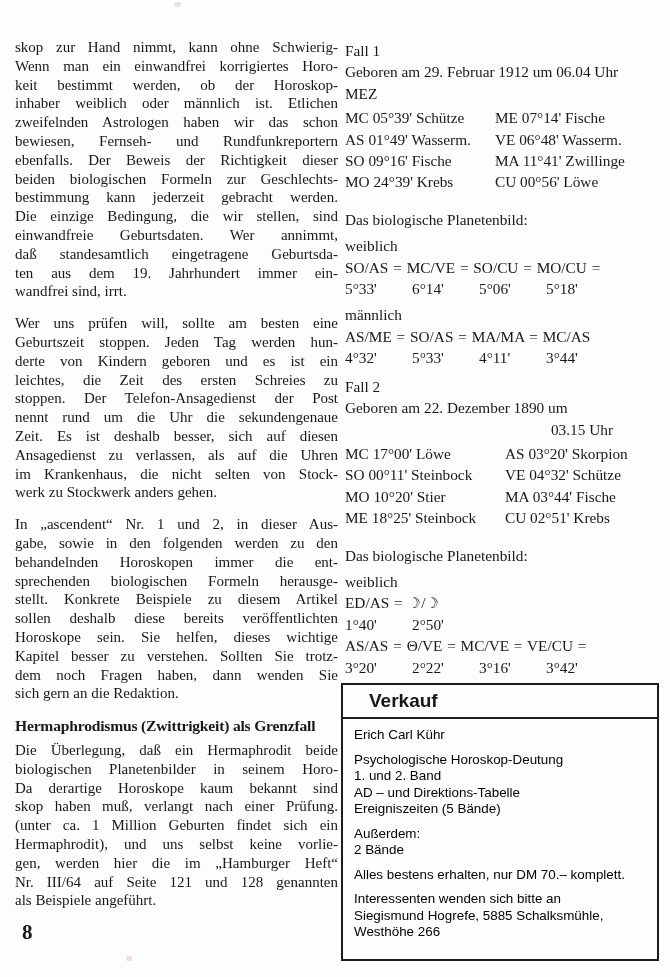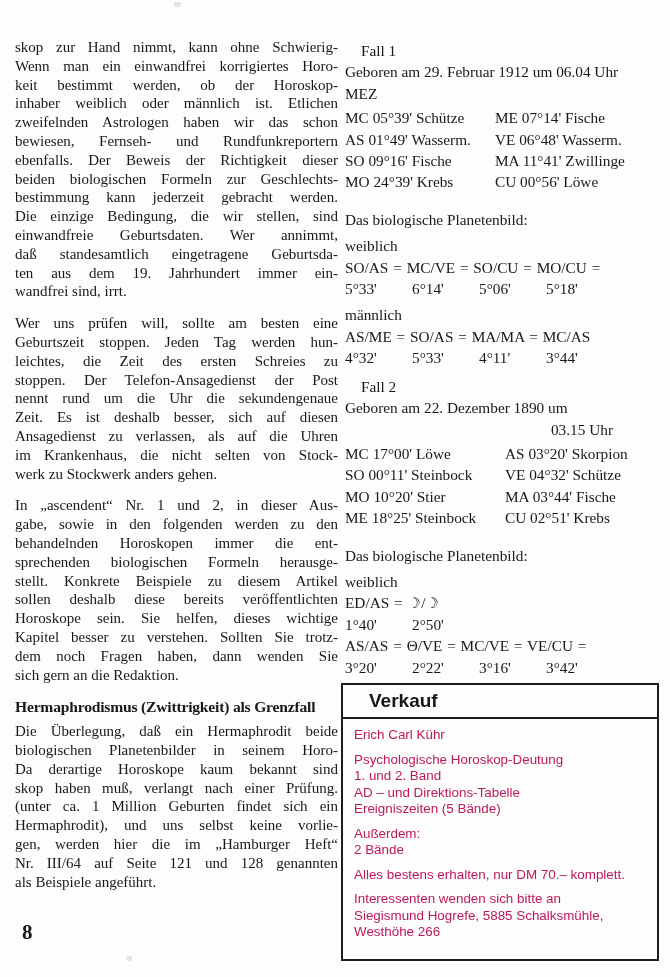--- a/index.html
+++ b/index.html
@@ -16,42 +16,42 @@
   .section-heading{
     font-weight:bold;font-size:15.6px;line-height:19px;
     margin:7px 0 6px 0;letter-spacing:-0.2px;white-space:nowrap;
   }
   
   .col-right{
     position:absolute;left:345px;top:40px;width:316px;
     font-size:15.3px;line-height:21.4px;
     font-family:"Liberation Serif","DejaVu Sans",serif;
   }
-  .fall-title{margin-top:0;margin-left:16px;}
+  .fall-title{margin-top:0;}
   .fall2-title{margin-top:7px;}
   .time-right{text-align:right;padding-right:48px;}
   .ptable{margin:3px 0 5px 0;}
   .prow{display:grid;grid-template-columns:150px 1fr;}
   .ptable-f2 .prow{grid-template-columns:160px 1fr;}
   .bild-title{margin-top:16px;}
   .gender-label{margin-top:5px;}
   .formula{white-space:nowrap;word-spacing:1px;}
   .values{white-space:nowrap;}
   .slot{display:inline-block;width:67px;}
   
   .verkauf{
     position:absolute;left:341px;top:683px;width:318px;height:278px;
     border:2px solid #1c1c1c;background:#fdfdfc;box-sizing:border-box;
     font-family:"Liberation Sans","DejaVu Sans",sans-serif;
   }
   .verkauf-header{
     font-weight:bold;font-size:19px;line-height:24px;
     padding:4px 11px 4px 26px;border-bottom:2px solid #1c1c1c;
   }
-  .verkauf-body{padding:8px 5px 8px 11px;font-size:13.4px;line-height:16.5px;color:#be185d;}
+  .verkauf-body{padding:8px 5px 8px 11px;font-size:13.4px;line-height:16.5px;color:#000000;}
   .vgroup{margin:0 0 8px 0;}
   
   .page-number{position:absolute;left:22px;top:920px;font-size:21px;font-weight:bold;}
   .artifact-top{position:absolute;left:174px;top:2px;width:7px;height:5px;background:#e6e4e3;border-radius:2px;}
   .artifact-bottom{position:absolute;left:126px;top:956px;width:6px;height:5px;background:#efdfdf;border-radius:2px;}
 </style>
 </head>
 <body>
 
 <div class="page">
@@ -71,20 +71,21 @@
         <div class="tline">bestimmung kann jederzeit gebracht werden.</div>
         <div class="tline">Die einzige Bedingung, die wir stellen, sind</div>
         <div class="tline">einwandfreie Geburtsdaten. Wer annimmt,</div>
         <div class="tline">daß standesamtlich eingetragene Geburtsda-</div>
         <div class="tline">ten aus dem 19. Jahrhundert immer ein-</div>
         <div class="tline tline-last">wandfrei sind, irrt.</div>
       </div>
     <div class="para">
         <div class="tline">Wer uns prüfen will, sollte am besten eine</div>
         <div class="tline">Geburtszeit stoppen. Jeden Tag werden hun-</div>
+        <div class="tline">derte von Kindern geboren und es ist ein</div>
         <div class="tline">leichtes, die Zeit des ersten Schreies zu</div>
         <div class="tline">stoppen. Der Telefon-Ansagedienst der Post</div>
         <div class="tline">nennt rund um die Uhr die sekundengenaue</div>
         <div class="tline">Zeit. Es ist deshalb besser, sich auf diesen</div>
         <div class="tline">Ansagedienst zu verlassen, als auf die Uhren</div>
         <div class="tline">im Krankenhaus, die nicht selten von Stock-</div>
         <div class="tline tline-last">werk zu Stockwerk anders gehen.</div>
       </div>
     <div class="para">
         <div class="tline">In „ascendent“ Nr. 1 und 2, in dieser Aus-</div>

